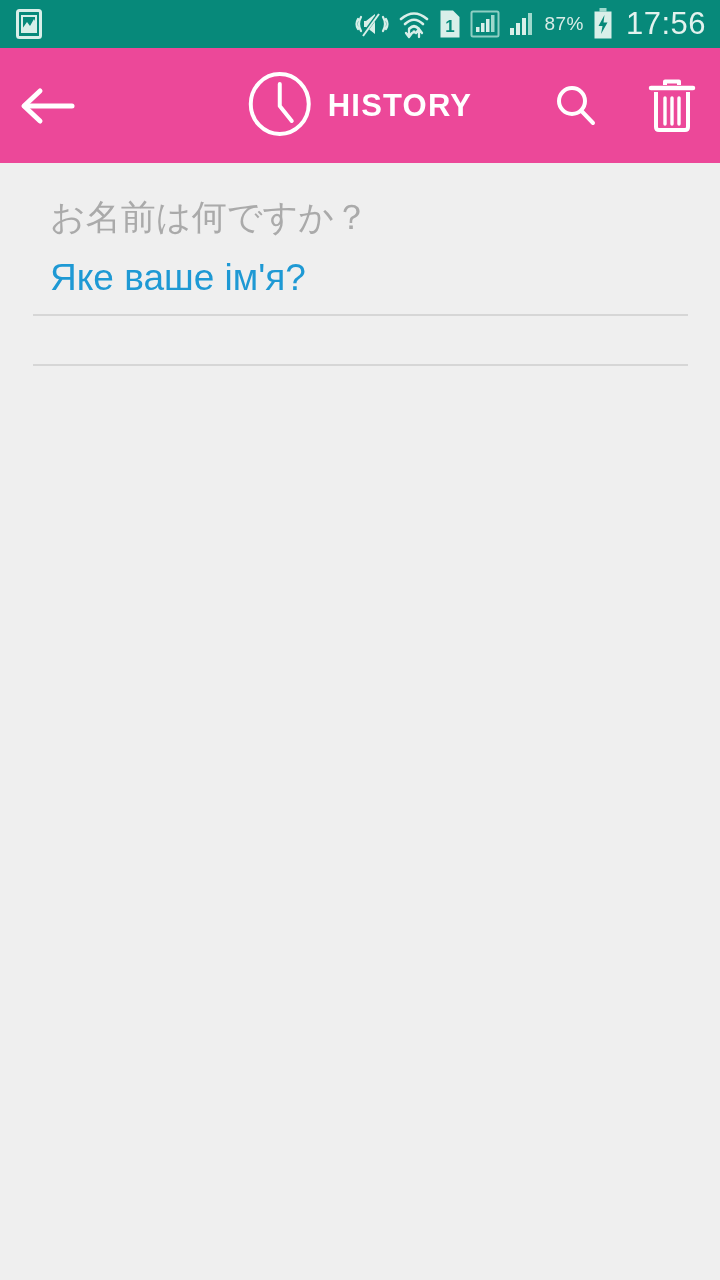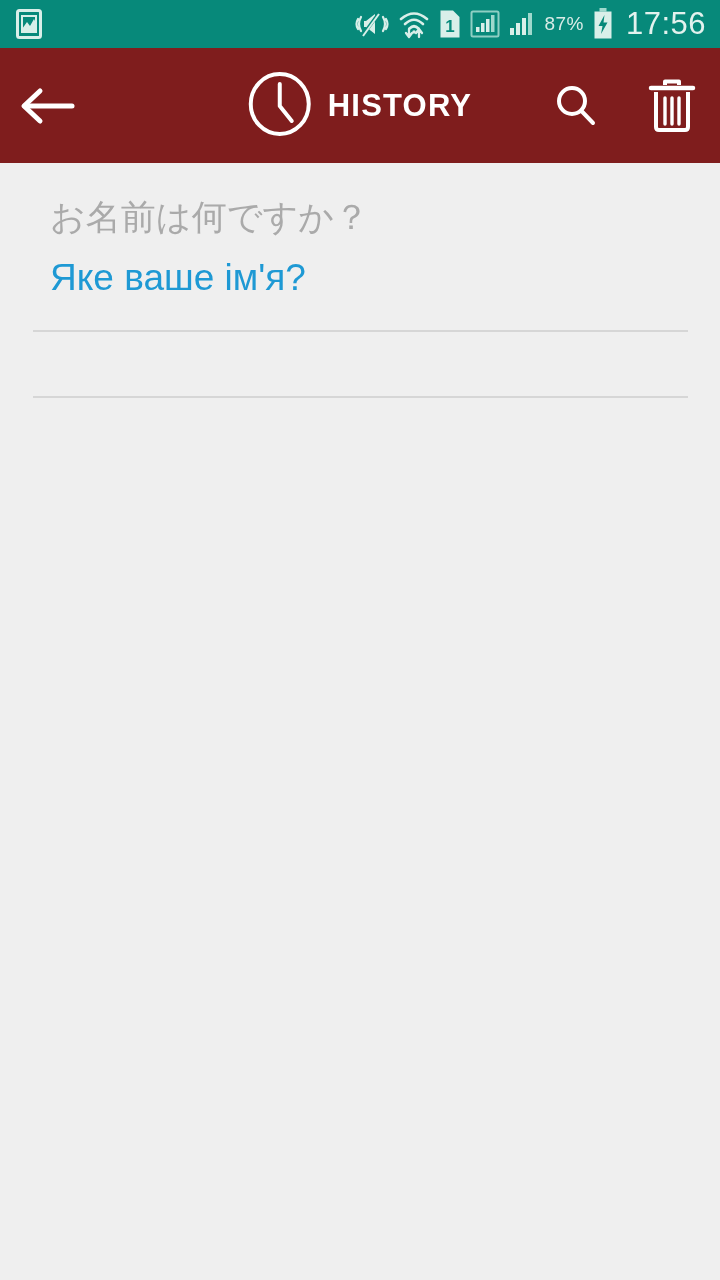--- a/index.html
+++ b/index.html
@@ -24,21 +24,21 @@
   .sb-icon { display:flex; align-items:center; justify-content:center; }
   .sb-text {
     font-size:19px; color:#d9ece7; letter-spacing:0.5px;
     font-family:"Liberation Sans", sans-serif;
   }
   .sb-clock { font-size:31px; color:#e3f2ee; letter-spacing:0.5px; margin-left:4px;}
 
   
   .actionbar {
     height:115px; width:100%;
-    background:#7f1d1d;
+    background:#ec4899;
     display:flex; align-items:center;
     position:relative;
   }
   .back-btn {
     width:96px; height:115px;
     display:flex; align-items:center; justify-content:center;
     cursor:pointer;
   }
   .title-group {
     position:absolute; left:50%; top:50%;
@@ -92,21 +92,21 @@
     width:0; height:0;
     border-left:15px solid transparent;
     border-right:15px solid transparent;
     border-top:15px solid #111111;
     cursor:pointer;
   }
 
   
   .list { width:100%; background:#efefef; }
   .list-item {
-    padding:34px 34px 30px 50px;
+    padding:34px 34px 14px 50px;
     cursor:pointer;
     position:relative;
   }
   .src-text {
     font-size:35px; color:#aaaaaa; line-height:1.15;
     font-family:"Liberation Sans", sans-serif;
     white-space:nowrap;
   }
   .dst-text {
     font-size:37px; color:#1e99d4; line-height:1.15;

